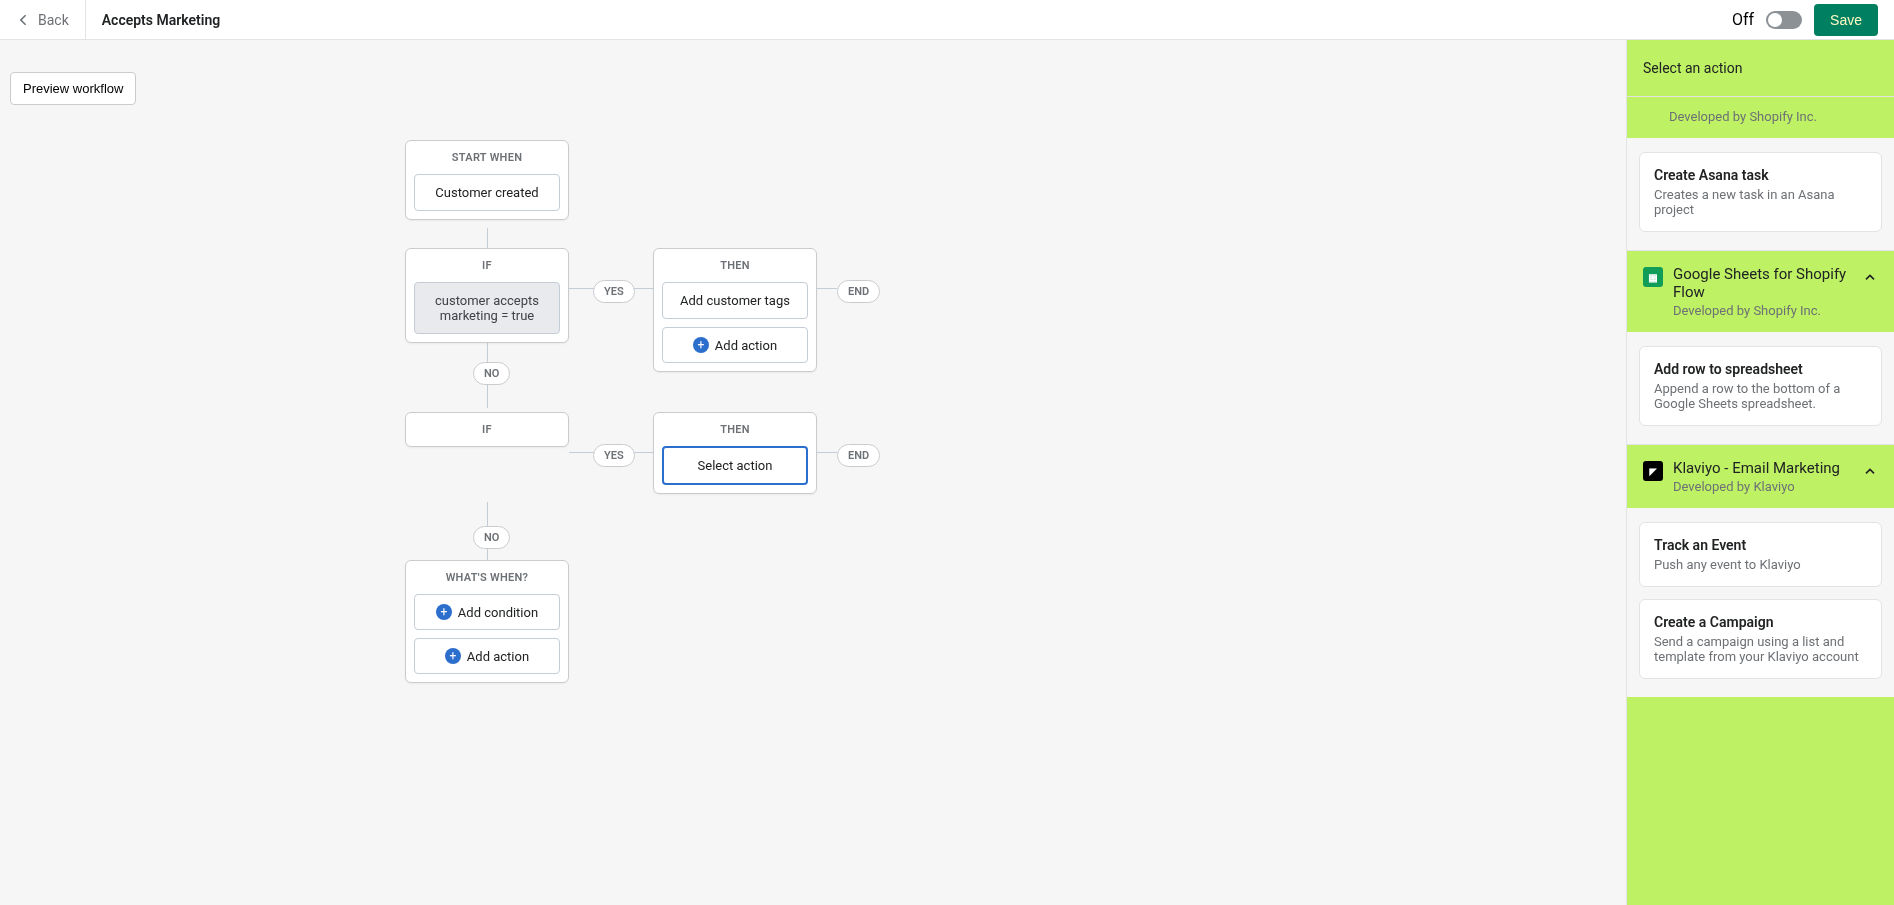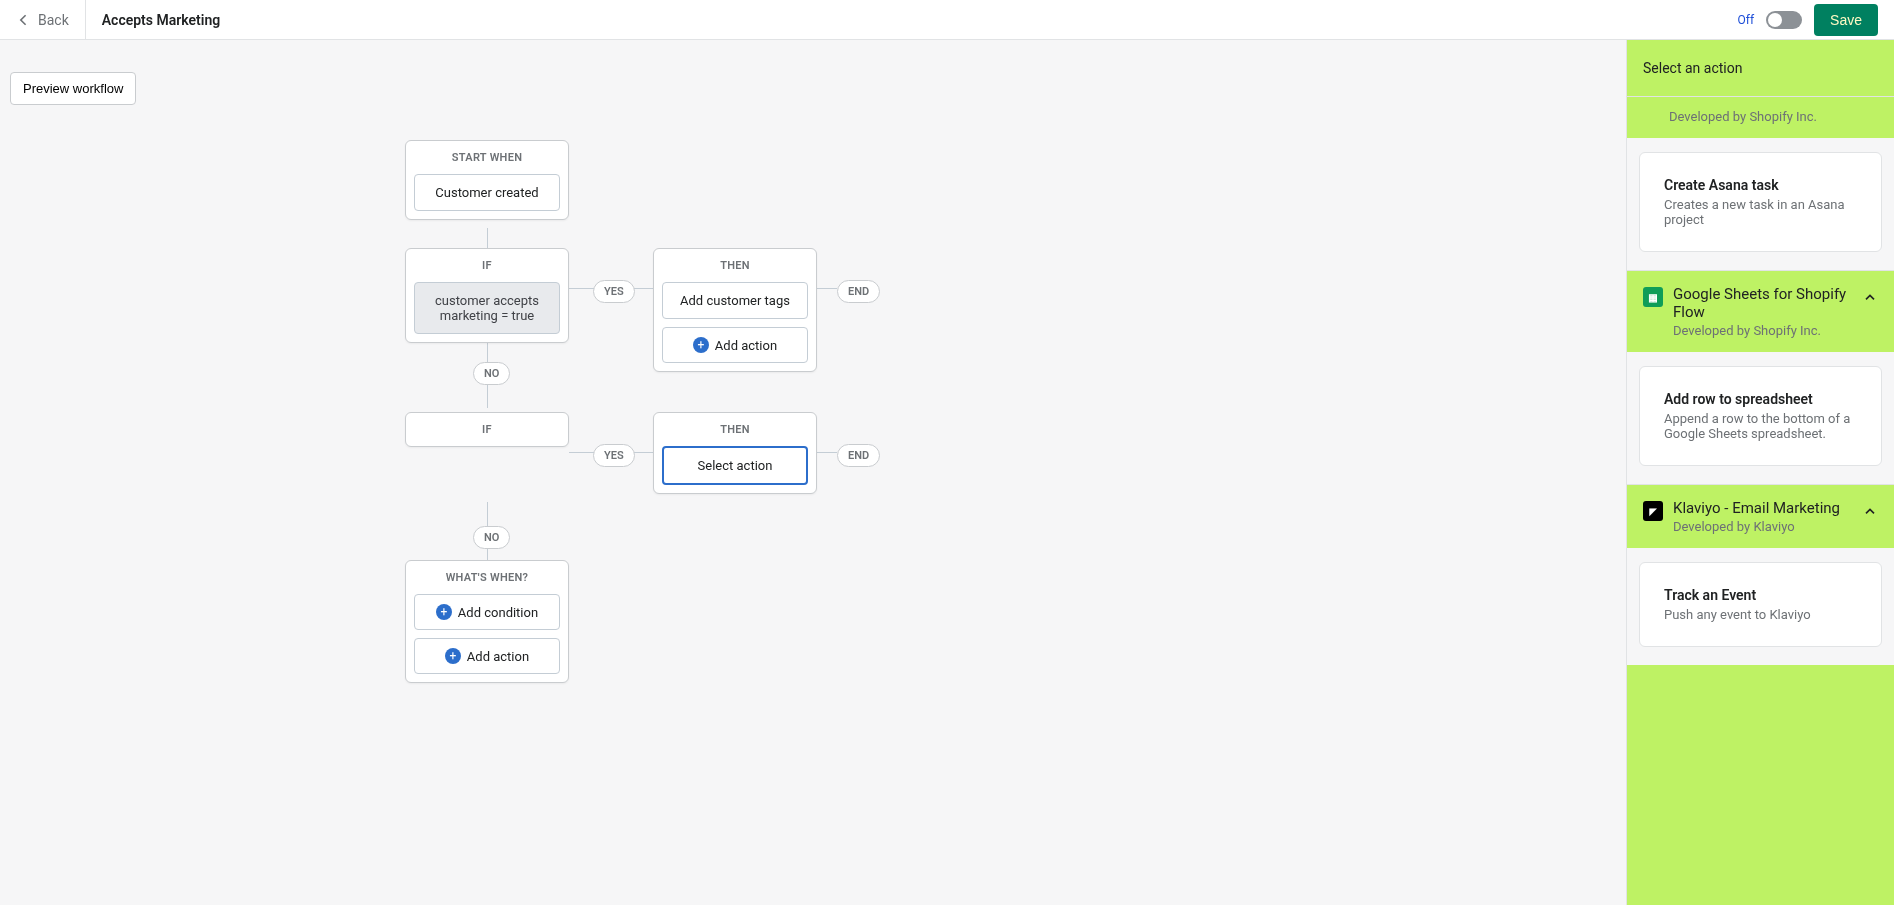--- a/index.html
+++ b/index.html
@@ -22,21 +22,21 @@
 .header-left { display: flex; align-items: center; height: 100%; }
 .back-btn {
   display: flex; align-items: center; gap: 6px;
   padding: 0 16px; height: 100%;
   border-right: 1px solid #e1e3e5;
   color: #6d7175; cursor: pointer; font-size: 14px;
 }
 .back-btn svg { width: 16px; height: 16px; }
 .title { padding: 0 16px; font-weight: 600; font-size: 14px; color: #202223; }
 .header-right { display: flex; align-items: center; gap: 12px; }
-.off-label { color: #1d4ed8; font-size: 12px; }
+.off-label { color: #000000; font-size: 16px; }
 .toggle {
   width: 36px; height: 18px; background: #8c9196;
   border-radius: 9px; position: relative; cursor: pointer;
 }
 .toggle::after {
   content: ''; position: absolute; width: 14px; height: 14px;
   background: #fff; border-radius: 50%; top: 2px; left: 2px;
 }
 .save-btn {
   background: #008060; color: #fef9c3; border: none;
@@ -101,21 +101,21 @@
 }
 .section-icon { width: 20px; height: 20px; border-radius: 3px; display:flex; align-items:center; justify-content:center; flex-shrink:0; margin-top:2px;}
 .gs-icon { background:#0f9d58; color:#fff; font-size:10px; font-weight:bold;}
 .kl-icon { background:#000; color:#fff; font-size:10px; }
 .section-text { flex: 1; }
 .section-title { font-size: 15px; color: #202223; }
 .section-sub { font-size: 13px; color: #6d7175; margin-top: 2px; }
 .chev { width:16px; height:16px; flex-shrink:0; margin-top:4px; }
 .action-card {
   margin: 12px; border: 1px solid #e1e3e5; border-radius: 6px;
-  padding: 24px; cursor: pointer; background:#fff;
+  padding: 14px; cursor: pointer; background:#fff;
 }
 .action-title { font-weight: 600; font-size: 14px; margin-bottom: 4px; }
 .action-desc { font-size: 13px; color: #6d7175; }
 .group-body { background: #f6f6f7; padding: 2px 0 6px 0;}
 </style>
 </head>
 <body>
 
 <div class="header">
   <div class="header-left">
@@ -235,15 +235,19 @@
       </div>
       <svg class="chev" viewBox="0 0 20 20" fill="none" stroke="#202223" stroke-width="2">
           <path d="M5 13l5-5 5 5"></path>
         </svg>
     </div>
     <div class="group-body">
       <div class="action-card">
         <div class="action-title">Track an Event</div>
         <div class="action-desc">Push any event to Klaviyo</div>
       </div>
+      <div class="action-card">
+        <div class="action-title">Create a Campaign</div>
+        <div class="action-desc">Send a campaign using a list and template from your Klaviyo account</div>
+      </div>
     </div>
   </div>
 </div>
 
 </body></html>

